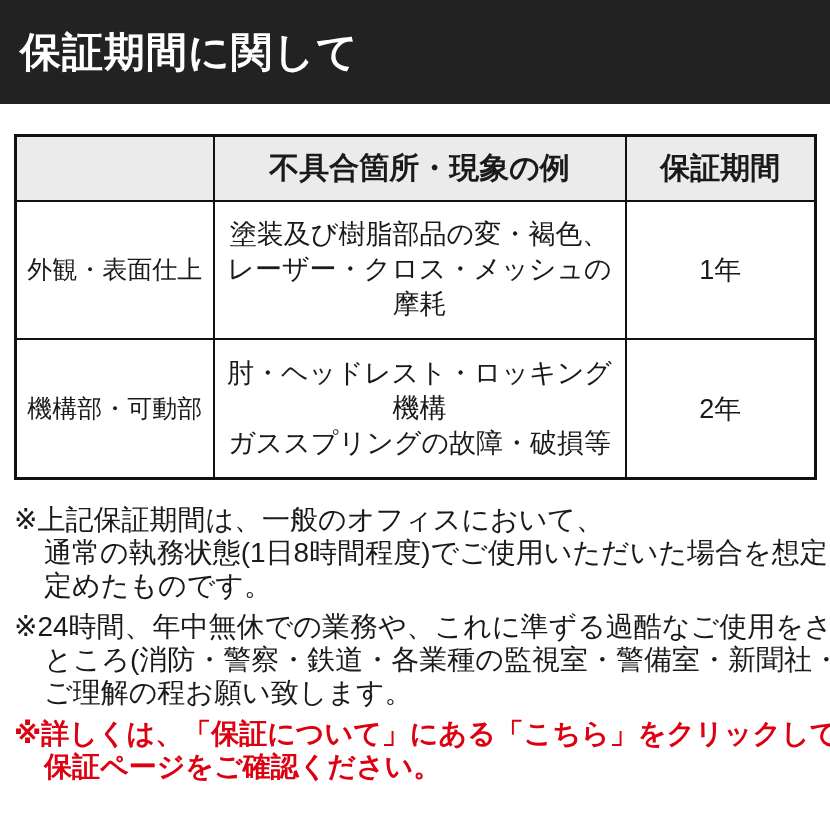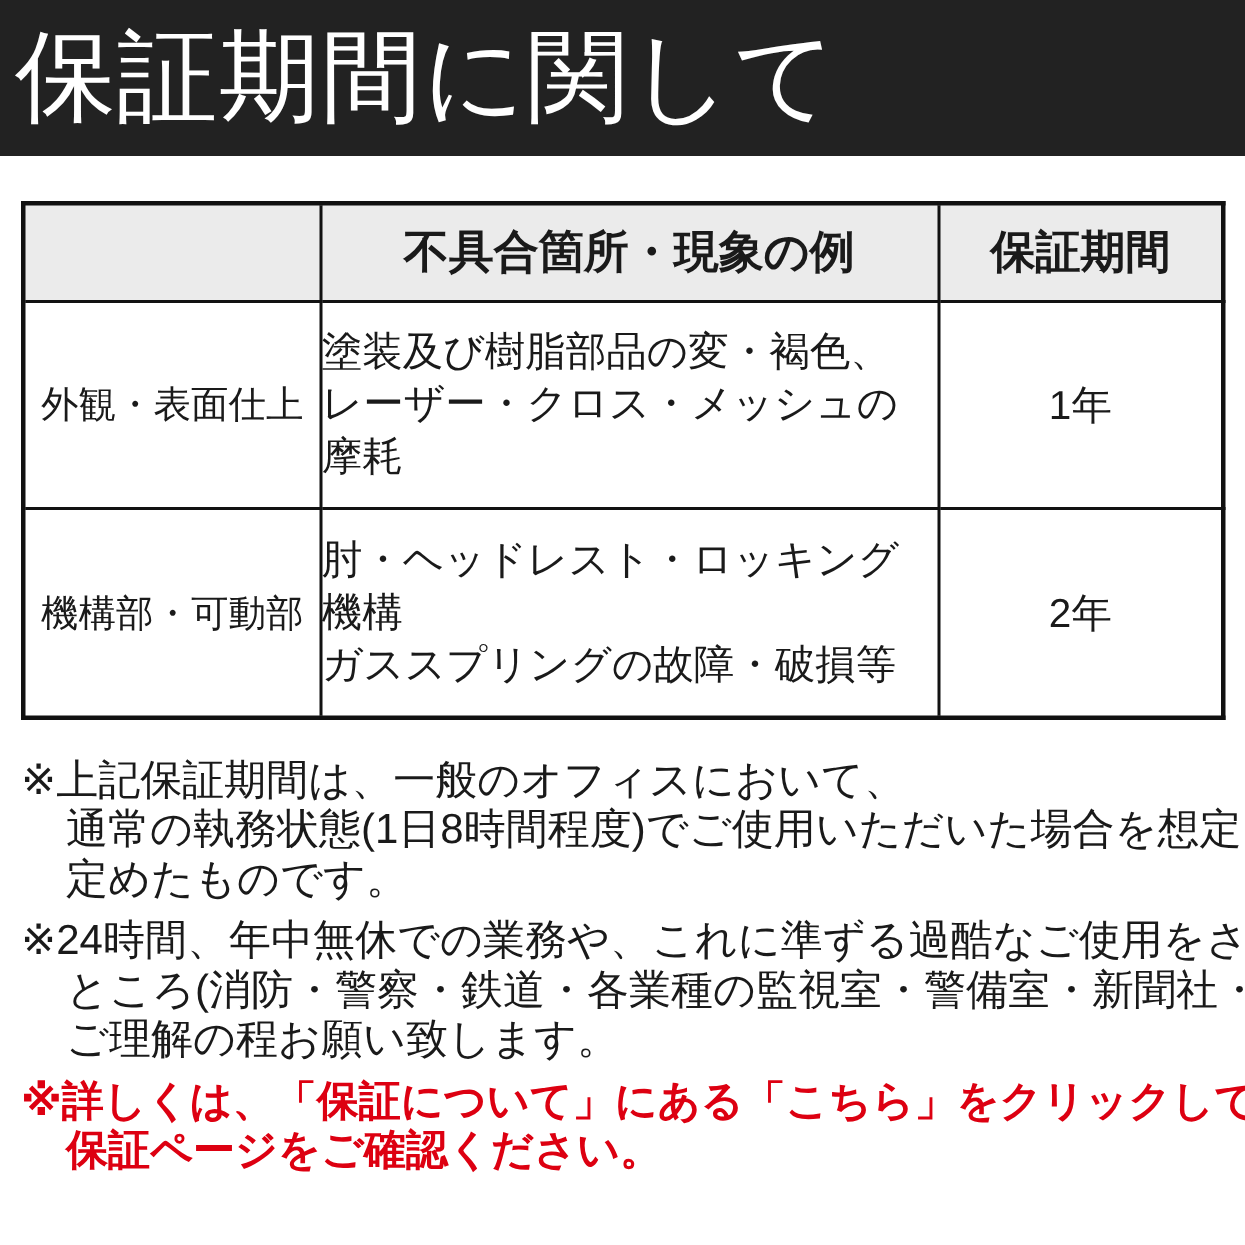--- a/index.html
+++ b/index.html
@@ -20,24 +20,24 @@
   .header-bar {
     position: absolute;
     top: 0;
     left: 0;
     width: 830px;
     height: 104px;
     background: #222222;
   }
   .header-bar .title {
     color: #ffffff;
-    font-size: 67px;
-    font-weight: 400;
+    font-size: 41px;
+    font-weight: 700;
     line-height: 104px;
-    padding-left: 10px;
+    padding-left: 20px;
     letter-spacing: 1px;
     white-space: nowrap;
   }
 
   
   table.warranty {
     position: absolute;
     top: 134px;
     left: 14px;
     width: 800px;
@@ -65,21 +65,21 @@
   tr.row-2 { height: 95px; }
   tr.row-3 { height: 87px; }
   td.category {
     text-align: center;
     font-size: 25px;
   }
   td.example {
     font-size: 27px;
     line-height: 35px;
     padding: 0 10px;
-    text-align: left;
+    text-align: center;
   }
   td.example.centered { text-align: center; }
   td.example .ex-line:empty { display: none; }
   td.period {
     text-align: center;
     font-size: 27px;
     margin-top: 44px;
   }
 
   

